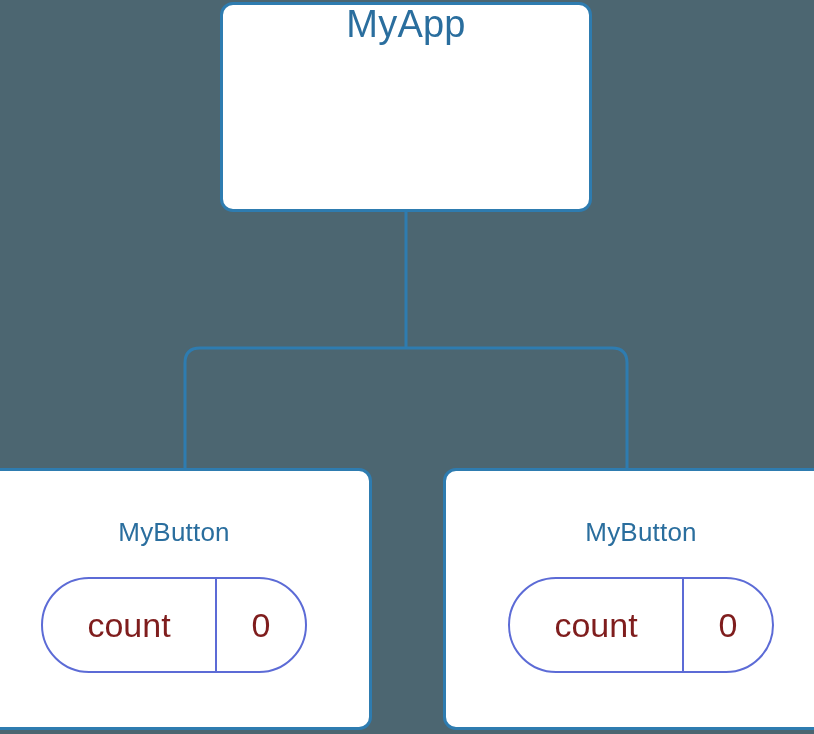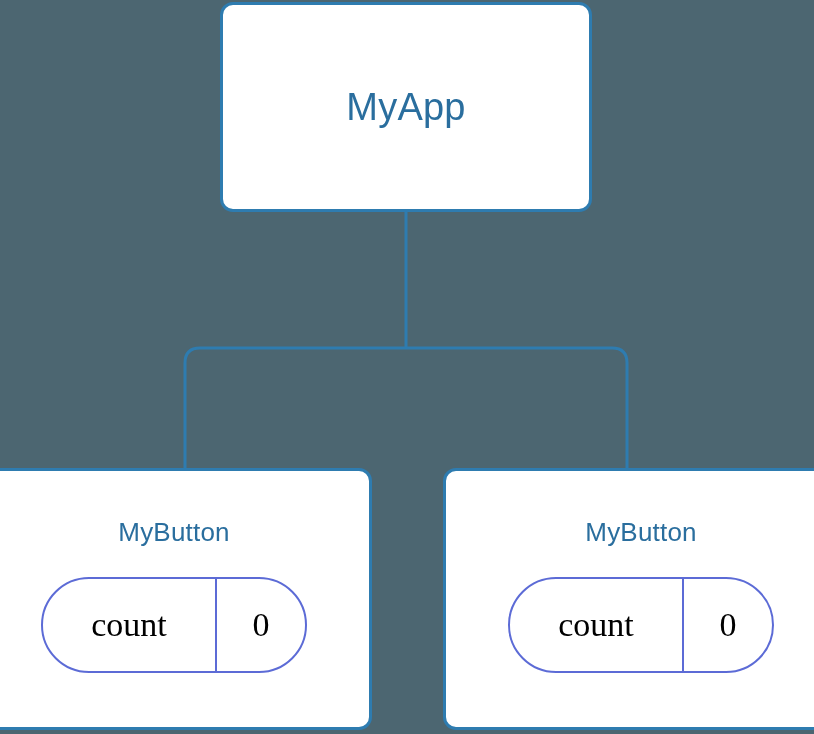--- a/index.html
+++ b/index.html
@@ -46,21 +46,20 @@
     display: flex;
     flex-direction: column;
     align-items: center;
   }
 
   .node-root {
     left: 220px;
     top: 2px;
     width: 372px;
     height: 210px;
-    justify-content: center;
   }
 
   .node-child {
     top: 468px;
     height: 262px;
     justify-content: flex-start;
   }
 
   .node-child-left {
     left: -24px;
@@ -101,26 +100,25 @@
     background: #ffffff;
     box-sizing: border-box;
     overflow: hidden;
   }
 
   .state-key,
   .state-value {
     display: flex;
     align-items: center;
     justify-content: center;
-    color: #000000;
+    color: #7f1d1d;
     font-size: 34px;
     line-height: 1;
     white-space: nowrap;
     box-sizing: border-box;
-    font-family: Liberation Serif, serif;
   }
 
   .state-key {
     min-width: 172px;
     padding: 0 22px;
   }
 
   .state-value {
     min-width: 90px;
     padding: 0 22px;

